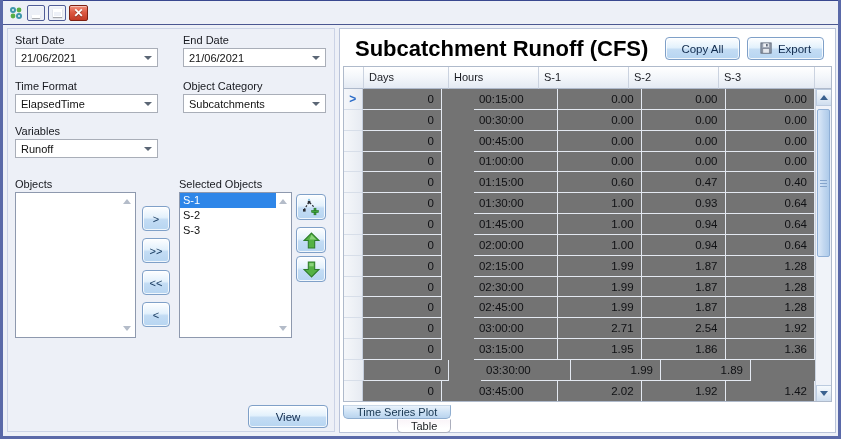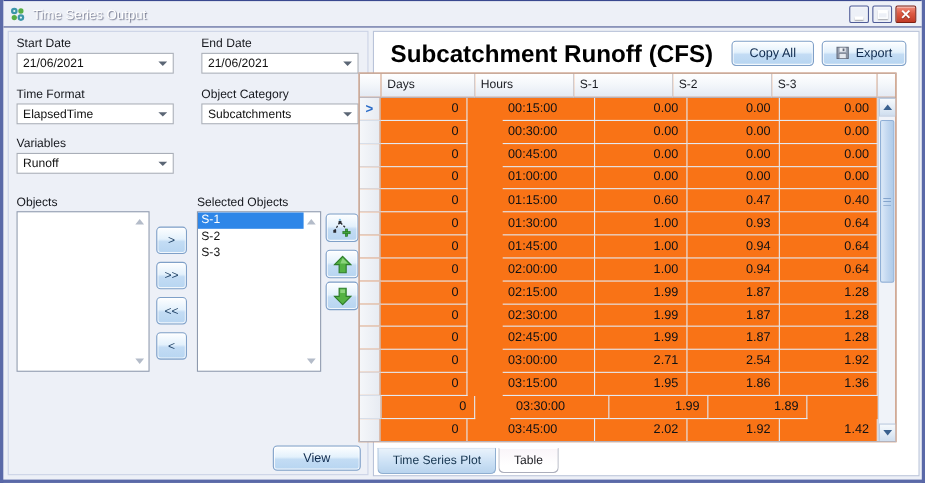--- a/index.html
+++ b/index.html
@@ -69,22 +69,22 @@
     display: flex; align-items: center; justify-content: center;
     font-size: 11px; color: #16395E; cursor: default;
   }
   .push-btn { font-size: 11.5px; color: #0F2A4D; }
   
   .right-box { position: absolute; left: 336px; top: 28px; width: 497px; height: 405px;
     background: #fff; border: 1px solid #B9C3D9; }
   .grid-title { position: absolute; left: 352px; top: 36px; font-size: 22px; font-weight: 700; color: #000000; }
   .hdr-btn-icon { width: 13px; height: 13px; margin-right: 5px; }
   
-  .grid { position: absolute; left: 323px; top: 66px; width: 489px; height: 336px;
-    border: 1px solid #AFBACB; background: #f97316; overflow: hidden; }
+  .grid { position: absolute; left: 340px; top: 66px; width: 489px; height: 336px;
+    border: 1px solid #AFBACB; background: #737373; overflow: hidden; }
   .thead { display: flex; height: 22px; }
   .hcell {
     background: linear-gradient(180deg,#FFFFFF 0%,#F4F7FB 45%,#E4EAF3 100%);
     border-right: 1px solid #CBD3E0; border-bottom: 1px solid #AEB9CB;
     font-size: 11px; color: #1A1C22; padding: 4px 0 0 5px; overflow: hidden;
   }
   .hfill { flex: 1; border-right: none; }
   .tbody-wrap { position: relative; display: flex; }
   .tbody { width: 471px; }
   .trow { display: flex; height: 20.85px; }
@@ -112,21 +112,21 @@
   .sb-btn.up { top: 0; } .sb-btn.down { bottom: 0; }
   .tri-up { width: 0; height: 0; border-left: 4px solid transparent; border-right: 4px solid transparent; border-bottom: 5px solid #3A618F; }
   .tri-down { width: 0; height: 0; border-left: 4px solid transparent; border-right: 4px solid transparent; border-top: 5px solid #3A618F; }
   .sb-thumb { position: absolute; left: 1px; top: 20px; width: 13px; height: 148px;
     border: 1px solid #8FAFD6; border-radius: 2px;
     background: linear-gradient(90deg,#DCE9F8 0%,#C3D8F0 50%,#AECBEA 100%);
     display: flex; align-items: center; justify-content: center; }
   .grip { display: block; width: 7px; height: 7px;
     background: repeating-linear-gradient(180deg,#84A4CC 0px,#84A4CC 1px,transparent 1px,transparent 3px); }
   
-  .tabbar { position: absolute; left: 340px; top: 405px; height: 27px; display: flex; align-items: center; }
+  .tabbar { position: absolute; left: 340px; top: 405px; height: 27px; display: flex; align-items: flex-end; flex-direction: column; }
   .tab {
     height: 24px; padding: 0 13px; margin-right: 2px;
     border: 1px solid #8FAED0; border-radius: 0 0 5px 5px; border-top: 1px solid #C9D8E8;
     background: linear-gradient(180deg,#E9F2FB 0%,#CCE1F5 55%,#B9D4EE 100%);
     font-size: 11px; color: #15344F; display: flex; align-items: center;
   }
   .tab.active {
     height: 23px; border: 1px solid #ABAEBC; border-top: 1px solid #fff;
     background: linear-gradient(180deg,#FAF5F9 0%,#FFFFFF 70%);
     color: #1C1D22;
@@ -143,21 +143,20 @@
     <span class="app-icon">
       <svg width="16" height="16" viewBox="0 0 16 16">
         <circle cx="5" cy="5" r="3" fill="#3D96AA"></circle>
         <circle cx="11" cy="5" r="2.4" fill="#57AE46"></circle>
         <circle cx="5" cy="11" r="2.4" fill="#57AE46"></circle>
         <circle cx="11" cy="11" r="3" fill="#3D96AA"></circle>
         <circle cx="5" cy="5" r="1" fill="#E8F6F8"></circle>
         <circle cx="11" cy="11" r="1" fill="#E8F6F8"></circle>
       </svg>
     </span>
-    <span class="title">Time Series Output</span>
     <span class="winbtn">
         <span class="glyph-min"></span>
       </span>
     <span class="winbtn">
         <span class="glyph-max"></span>
       </span>
     <span class="winbtn close">
         <span class="glyph-x">✕</span>
       </span>
   </div>

